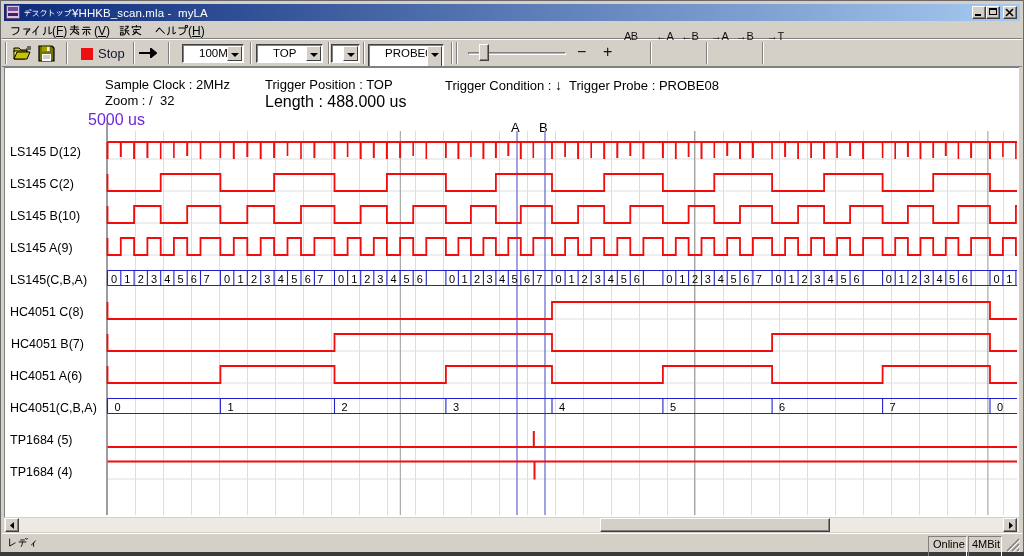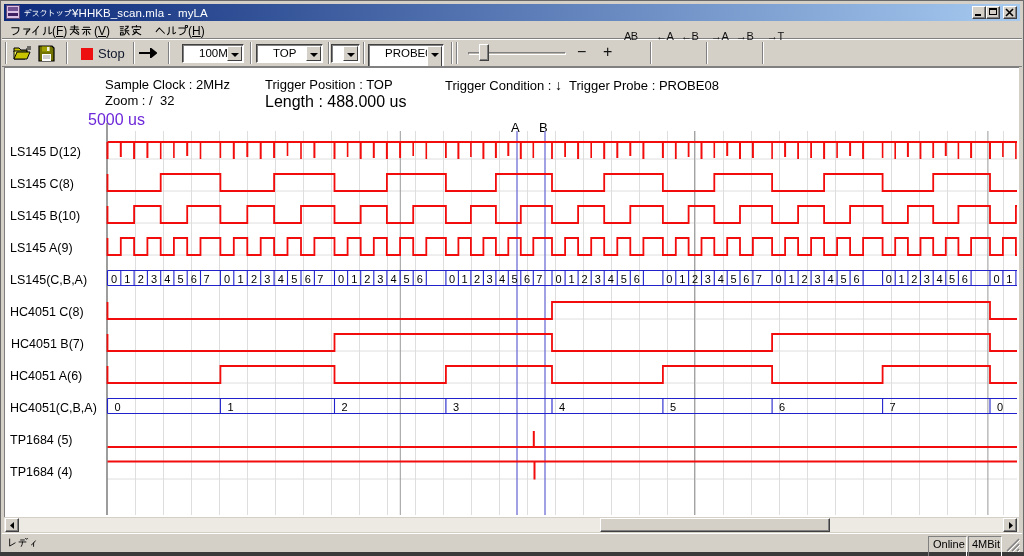--- a/index.html
+++ b/index.html
@@ -183,21 +183,21 @@
 <div class="ab" style="left:4px;top:67px;width:1015px;height:450px;background:#fff;border-left:1px solid #808080;border-top:1px solid #808080"></div>
 <div class="ab" style="left:105px;top:77px;font-size:13px;color:#000">Sample Clock : 2MHz</div>
 <div class="ab" style="left:265px;top:77px;font-size:13px;color:#000">Trigger Position : TOP</div>
 <div class="ab" style="left:445px;top:77px;font-size:13px;color:#000">Trigger Condition : <span style="font-size:14px">↓</span>&nbsp; Trigger Probe : PROBE08</div>
 <div class="ab" style="left:105px;top:93px;font-size:13px;color:#000">Zoom : /&nbsp; 32</div>
 <div class="ab" style="left:265px;top:93px;font-size:16px;color:#000">Length : 488.000 us</div>
 <div class="ab" style="left:88px;top:111px;font-size:16px;color:#6d28d9">5000 us</div>
 <div class="ab" style="left:511px;top:120px;font-size:13px;color:#000">A</div>
 <div class="ab" style="left:539px;top:120px;font-size:13px;color:#000">B</div>
 <div class="ab" style="left:10px;top:145px;font-size:12.5px;color:#000;white-space:nowrap">LS145 D(12)</div>
-<div class="ab" style="left:10px;top:177px;font-size:12.5px;color:#000;white-space:nowrap">LS145 C(8)</div>
+<div class="ab" style="left:10px;top:177px;font-size:12.5px;color:#000;white-space:nowrap">LS145 C(2)</div>
 <div class="ab" style="left:10px;top:209px;font-size:12.5px;color:#000;white-space:nowrap">LS145 B(10)</div>
 <div class="ab" style="left:10px;top:241px;font-size:12.5px;color:#000;white-space:nowrap">LS145 A(9)</div>
 <div class="ab" style="left:10px;top:273px;font-size:12.5px;color:#000;white-space:nowrap">LS145(C,B,A)</div>
 <div class="ab" style="left:10px;top:305px;font-size:12.5px;color:#000;white-space:nowrap">HC4051 C(8)</div>
 <div class="ab" style="left:11px;top:337px;font-size:12.5px;color:#000;white-space:nowrap">HC4051 B(7)</div>
 <div class="ab" style="left:10px;top:369px;font-size:12.5px;color:#000;white-space:nowrap">HC4051 A(6)</div>
 <div class="ab" style="left:10px;top:401px;font-size:12.5px;color:#000;white-space:nowrap">HC4051(C,B,A)</div>
 <div class="ab" style="left:10px;top:433px;font-size:12.5px;color:#000;white-space:nowrap">TP1684 (5)</div>
 <div class="ab" style="left:10px;top:465px;font-size:12.5px;color:#000;white-space:nowrap">TP1684 (4)</div>
 <svg width="1024" height="556" viewBox="0 0 1024 556" style="position:absolute;left:0;top:0">

